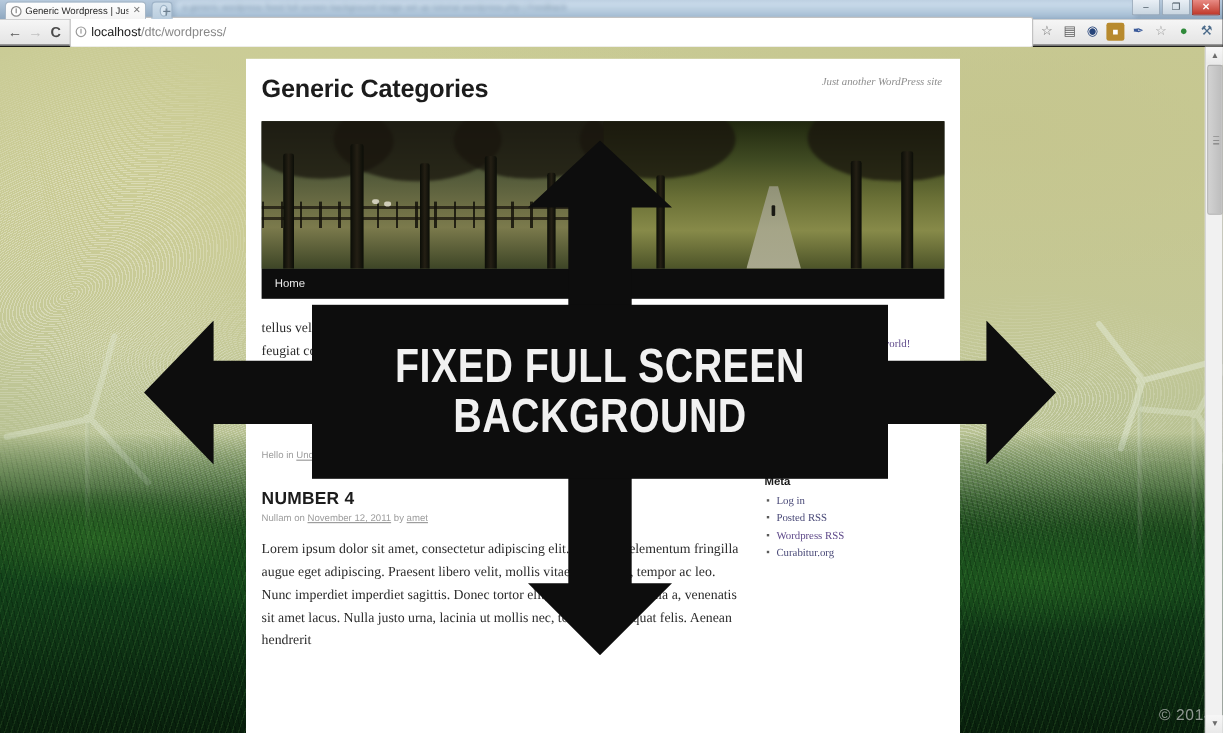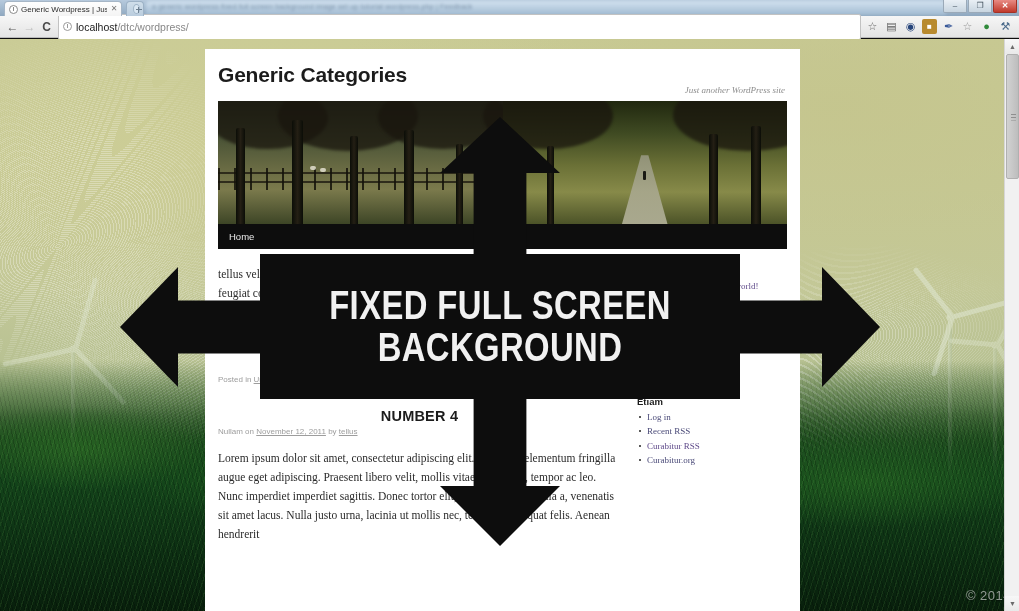--- a/index.html
+++ b/index.html
@@ -177,21 +177,21 @@
     position:absolute; left:205px; top:10px; width:595px; min-height:572px;
     background:#fff; box-shadow:0 0 0 0 rgba(0,0,0,.0);
   }
   .site-inner{ padding:0 13px; }
   .site-head{ padding:14px 0 6px 0; position:relative; height:52px;}
   .site-title{
     font-size:21px; font-weight:bold; color:#1c1c1c; letter-spacing:-.2px;
     font-family:"Liberation Sans", sans-serif;
   }
   .site-desc{
-    position:absolute; right:2px; top:36px;
+    position:absolute; right:2px; top:14px;
     font-size:9px; font-style:italic; color:#8d8d8d;
     font-family:"Liberation Serif", serif;
   }
   .header-img{
     height:123px; width:569px; position:relative; overflow:hidden; background:#0e1409;
     display:flex;
   }
   .hdr-left{
     flex:0 0 50%; position:relative;
     background:
@@ -238,21 +238,21 @@
     font-family:"Liberation Serif", serif; font-size:11.5px; color:#2b2b2b;
     line-height:1.64; margin-bottom:9px;
   }
   .post-meta{
     font-size:8px; color:#9d9d9d; font-family:"Liberation Sans",sans-serif;
     margin:16px 0 0 0;
   }
   .post-meta a{ color:#9d9d9d; text-decoration:underline; }
   .post-title{
     font-size:14.5px; font-weight:bold; color:#1c1c1c; letter-spacing:.2px;
-    margin:24px 0 3px 0; font-family:"Liberation Sans",sans-serif;text-align:center;
+    margin:24px 0 3px 0; font-family:"Liberation Sans",sans-serif;
   }
   .post-date{
     font-size:8px; color:#9d9d9d; margin-bottom:13px; font-family:"Liberation Sans",sans-serif;
   }
   .post-date a{ color:#9d9d9d; text-decoration:underline; }
 
   .widget{ margin-bottom:15px; }
   .widget-title{
     font-size:9.5px; font-weight:bold; color:#1c1c1c; margin-bottom:3px;
     font-family:"Liberation Sans",sans-serif;
@@ -462,32 +462,32 @@
           <div class="nav-item">Home</div>
         </div>
 
         <div class="content">
 
           <div class="col-main">
 
             <div class="post-body">tellus vel metus sed feugiat. Etiam non ligula sapien, luctus auctor tellus vel metus sed feugiat convallis condimentum felis. Pellentesque consequat vehicula odio, id aliquam risus urna posuere ut. Nam neque velit, rhoncus vitae lacinia sed, cursus vitae nunc. Nullam cursus a ante sed odio dignissim imperdiet. Nam ipsum quam, pulvinar eu condimentum nec, ultricies bibendum arcu.</div>
 
             <div class="post-meta">
-              <span>Posted in</span>
+              <span>Hello in</span>
               <a href="#">Uncategorized</a>
               <span>|</span>
               <a href="#">Leave a comment</a>
             </div>
 
             <div class="post-title">NUMBER 4</div>
             <div class="post-date">
               <span>Nullam on</span>
               <a href="#">November 12, 2011</a>
               <span>by</span>
-              <a href="#">tellus</a>
+              <a href="#">amet</a>
             </div>
             <div class="post-body">Lorem ipsum dolor sit amet, consectetur adipiscing elit. Curabitur elementum fringilla augue eget adipiscing. Praesent libero velit, mollis vitae lobortis id, tempor ac leo. Nunc imperdiet imperdiet sagittis. Donec tortor elit, venenatis id vehicula a, venenatis sit amet lacus. Nulla justo urna, lacinia ut mollis nec, tempus consequat felis. Aenean hendrerit</div>
           </div>
 
           <div class="col-side">
 
             <div class="widget">
               <div class="widget-title">Recent Comments</div>
               <ul>
                 <li>
@@ -506,25 +506,25 @@
             </div>
 
             <div class="widget">
               <div class="widget-title">Categories</div>
               <ul>
                 <li><a href="#">Uncategorized</a></li>
               </ul>
             </div>
 
             <div class="widget">
-              <div class="widget-title">Etiam</div>
+              <div class="widget-title">Meta</div>
               <ul>
                 <li><a href="#">Log in</a></li>
-                <li><a href="#">Recent RSS</a></li>
-                <li><a href="#" class="lnk2">Curabitur RSS</a></li>
+                <li><a href="#">Posted RSS</a></li>
+                <li><a href="#" class="lnk2">Wordpress RSS</a></li>
                 <li><a href="#">Curabitur.org</a></li>
               </ul>
             </div>
 
           </div>
         </div>
       </div>
     </div>
 
     <div class="overlay">

